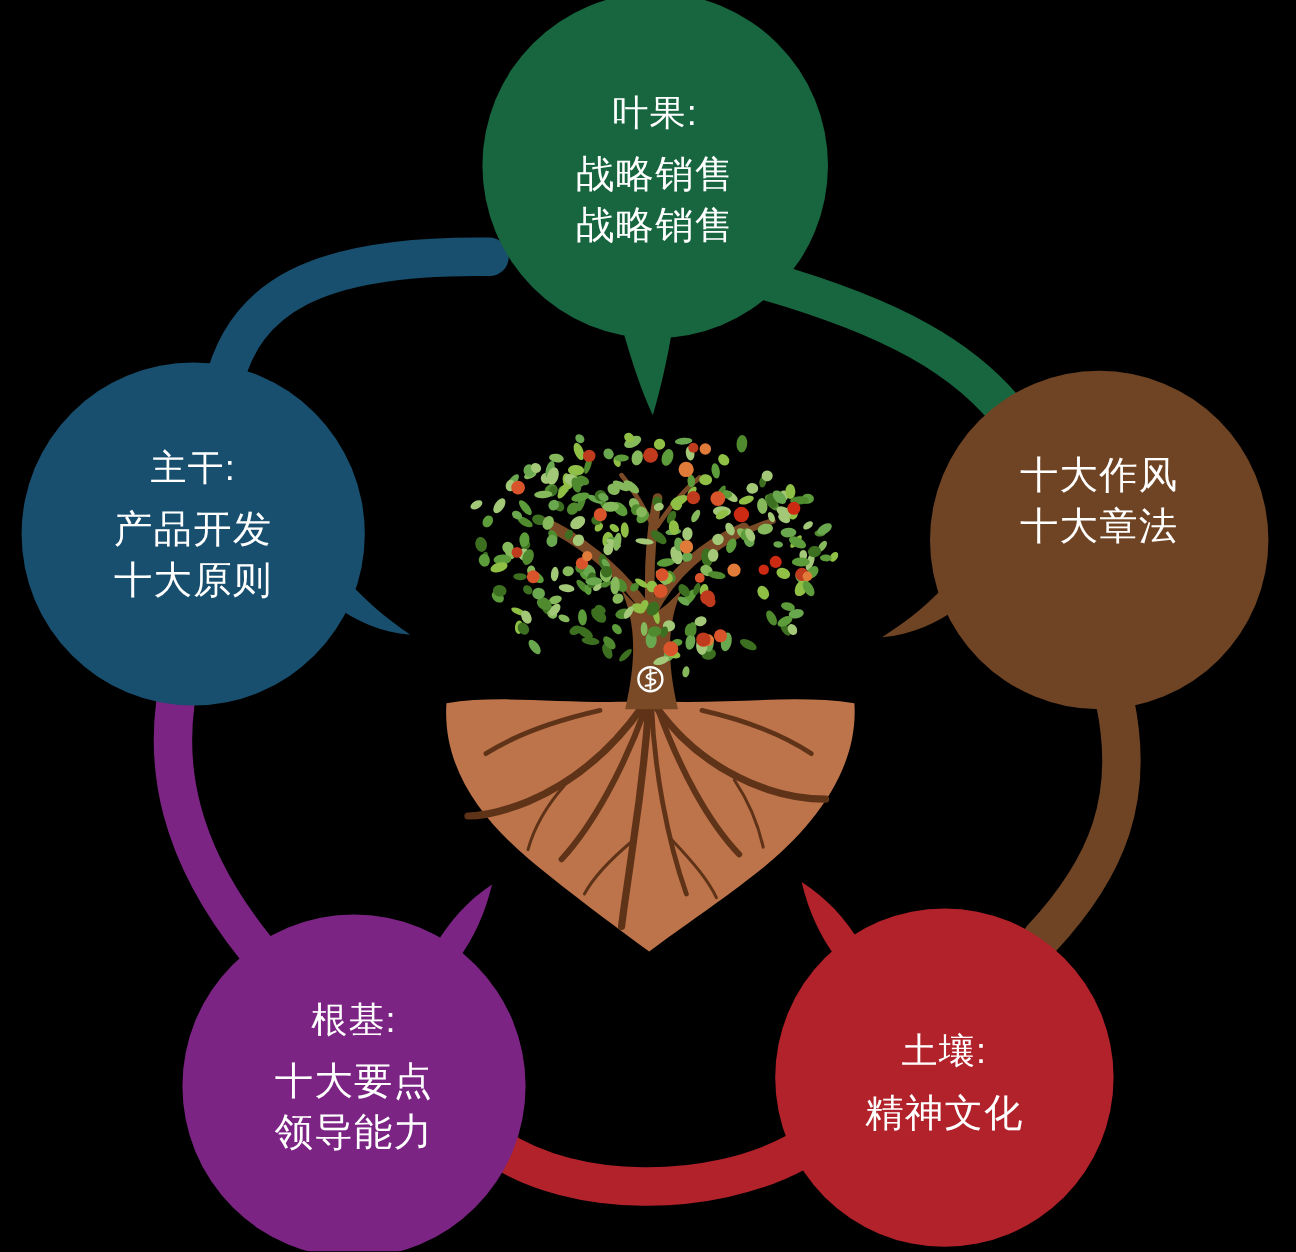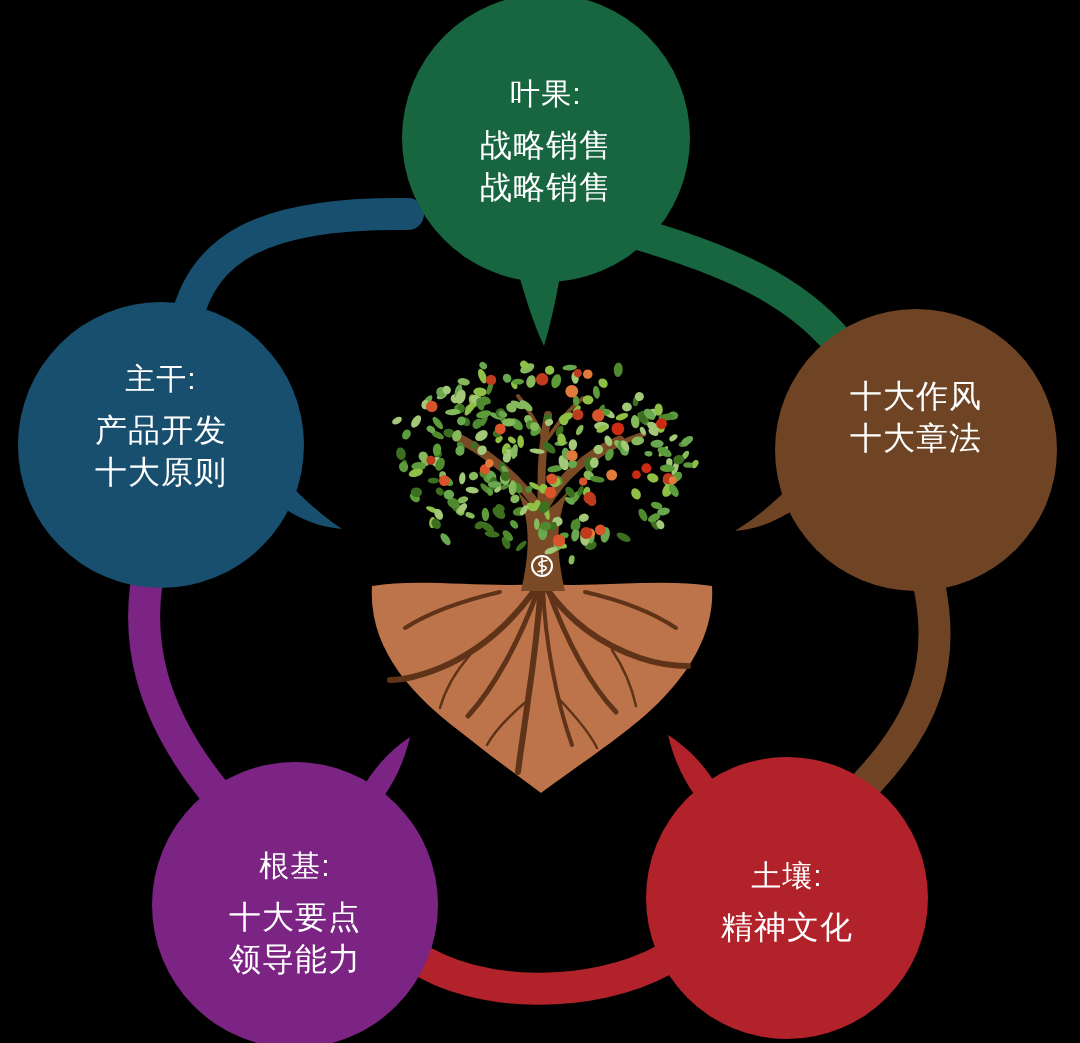--- a/index.html
+++ b/index.html
@@ -38,23 +38,23 @@
     font-size: 30px;
     font-weight: 400;
     margin-bottom: 9px;
   }
   .node-line {
     font-size: 32px;
     font-weight: 400;
     line-height: 1.32;
   }
   .nt-top    { left: 396px; top: 74px;  }
-  .nt-left   { left: 11px;  top: 359px; }
+  .nt-left   { left: 11px;  top: 370px; }
   .nt-right  { left: 766px; top: 375px; }
-  .nt-bl     { left: 145px; top: 830px; margin-top: 16px; }
+  .nt-bl     { left: 145px; top: 830px; }
   .nt-br     { left: 637px; top: 856px; }
 </style>
 </head>
 <body>
 
 <div class="canvas">
 
   <svg width="1080" height="1043" viewBox="0 0 1080 1043">
 
     <path class="connector" d="M 186 322 C 203 248 262 212 408 214" stroke="#184F6E"></path>

